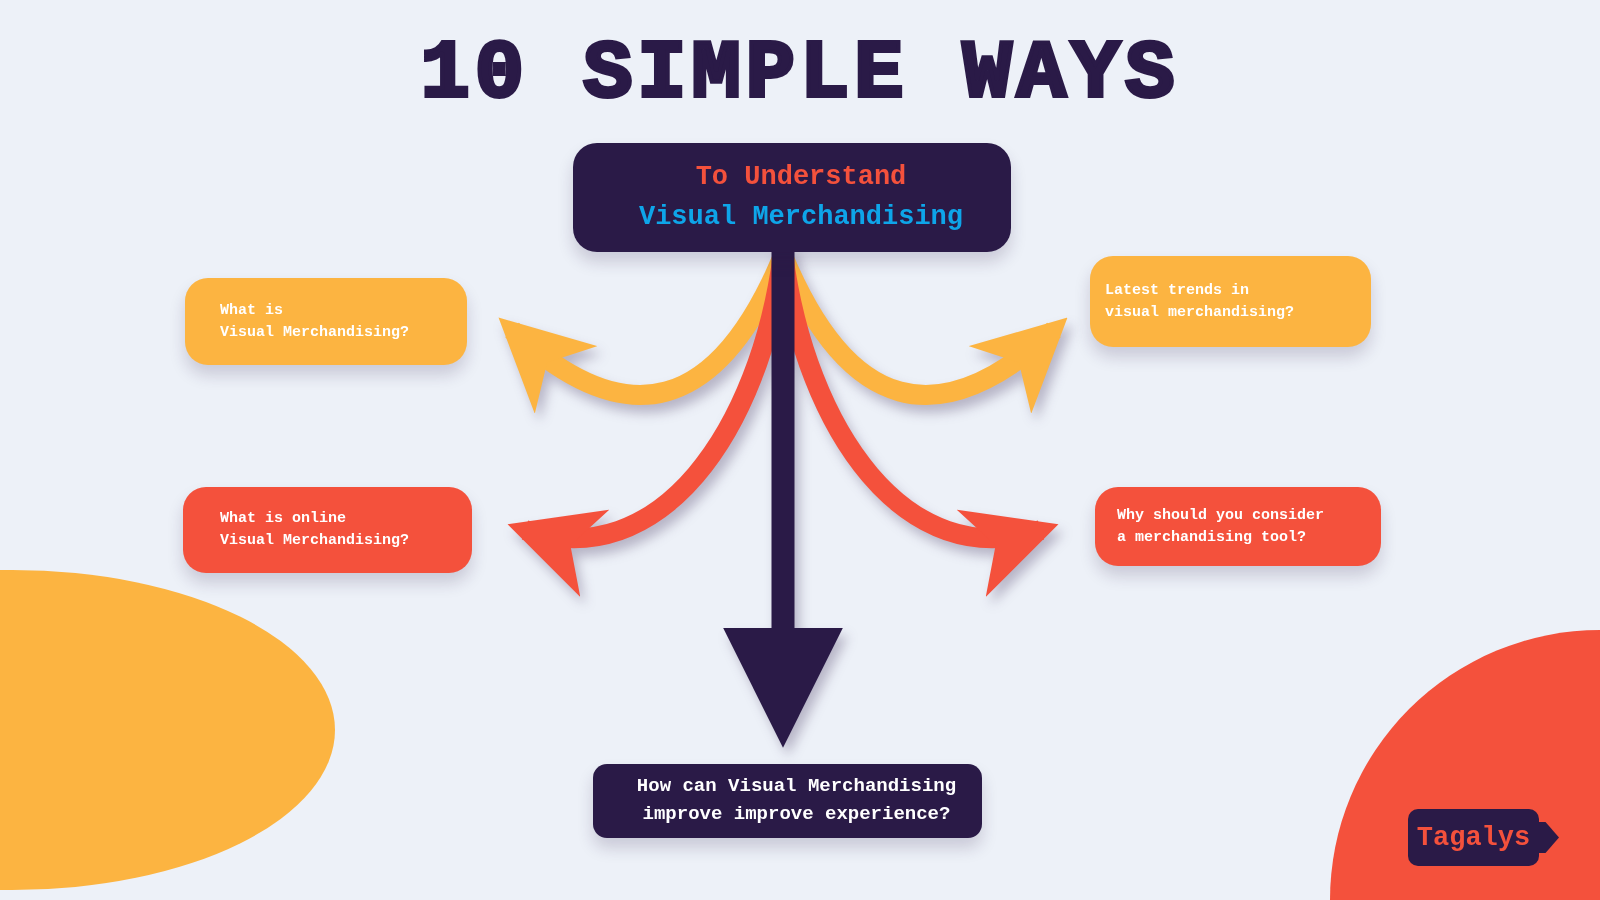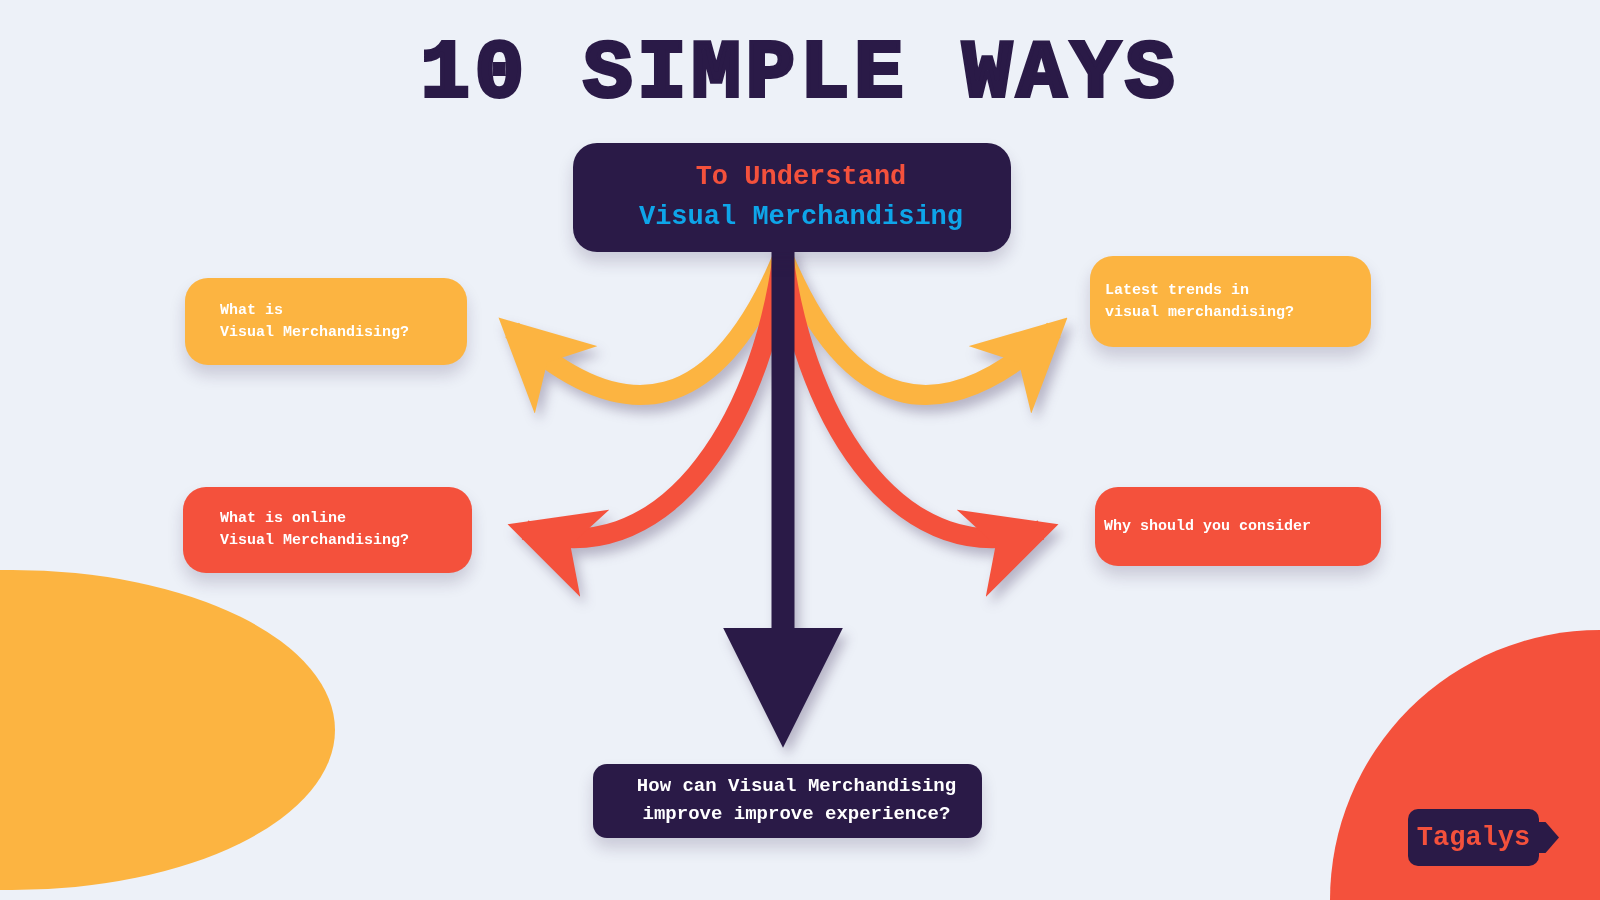--- a/index.html
+++ b/index.html
@@ -66,21 +66,21 @@
   .center-box .subtitle { color: var(--red); }
   .center-box .main-title { color: #0ea5e9; }
 
   .side-box { font-size: 15px; border-radius: 23px; }
   .yellow-box { background: var(--yellow); }
   .red-box { background: var(--red); }
 
   .pos-top-left  { left: 185px;  top: 278px; width: 282px; height: 87px; padding-left: 35px; box-sizing: border-box; }
   .pos-top-right { left: 1090px; top: 256px; width: 281px; height: 91px; padding-left: 15px; box-sizing: border-box; justify-content: center; }
   .pos-mid-left  { left: 183px;  top: 487px; width: 289px; height: 86px; padding-left: 37px; box-sizing: border-box; }
-  .pos-mid-right { left: 1095px; top: 487px; width: 286px; height: 79px; padding-left: 9px; box-sizing: border-box; }
+  .pos-mid-right { left: 1095px; top: 487px; width: 286px; height: 79px; padding-left: 22px; box-sizing: border-box; }
 
   .bottom-box {
     left: 593px; top: 764px; width: 371px; height: 74px;
     background: var(--purple);
     border-radius: 14px;
     text-align: center;
     font-size: 19px;
   }
 
   
@@ -152,20 +152,21 @@
     <div>visual merchandising?</div>
   </div>
 
   <div class="box side-box red-box pos-mid-left">
     <div>What is online</div>
     <div>Visual Merchandising?</div>
   </div>
 
   <div class="box side-box red-box pos-mid-right">
     <div>Why should you consider</div>
+    <div>a merchandising tool?</div>
   </div>
 
   <div class="box bottom-box">
     <div>How can Visual Merchandising</div>
     <div>improve improve experience?</div>
   </div>
 
   <div class="logo">
     <span class="logo-text">Tagalys</span>
     <span class="logo-tag"></span>

